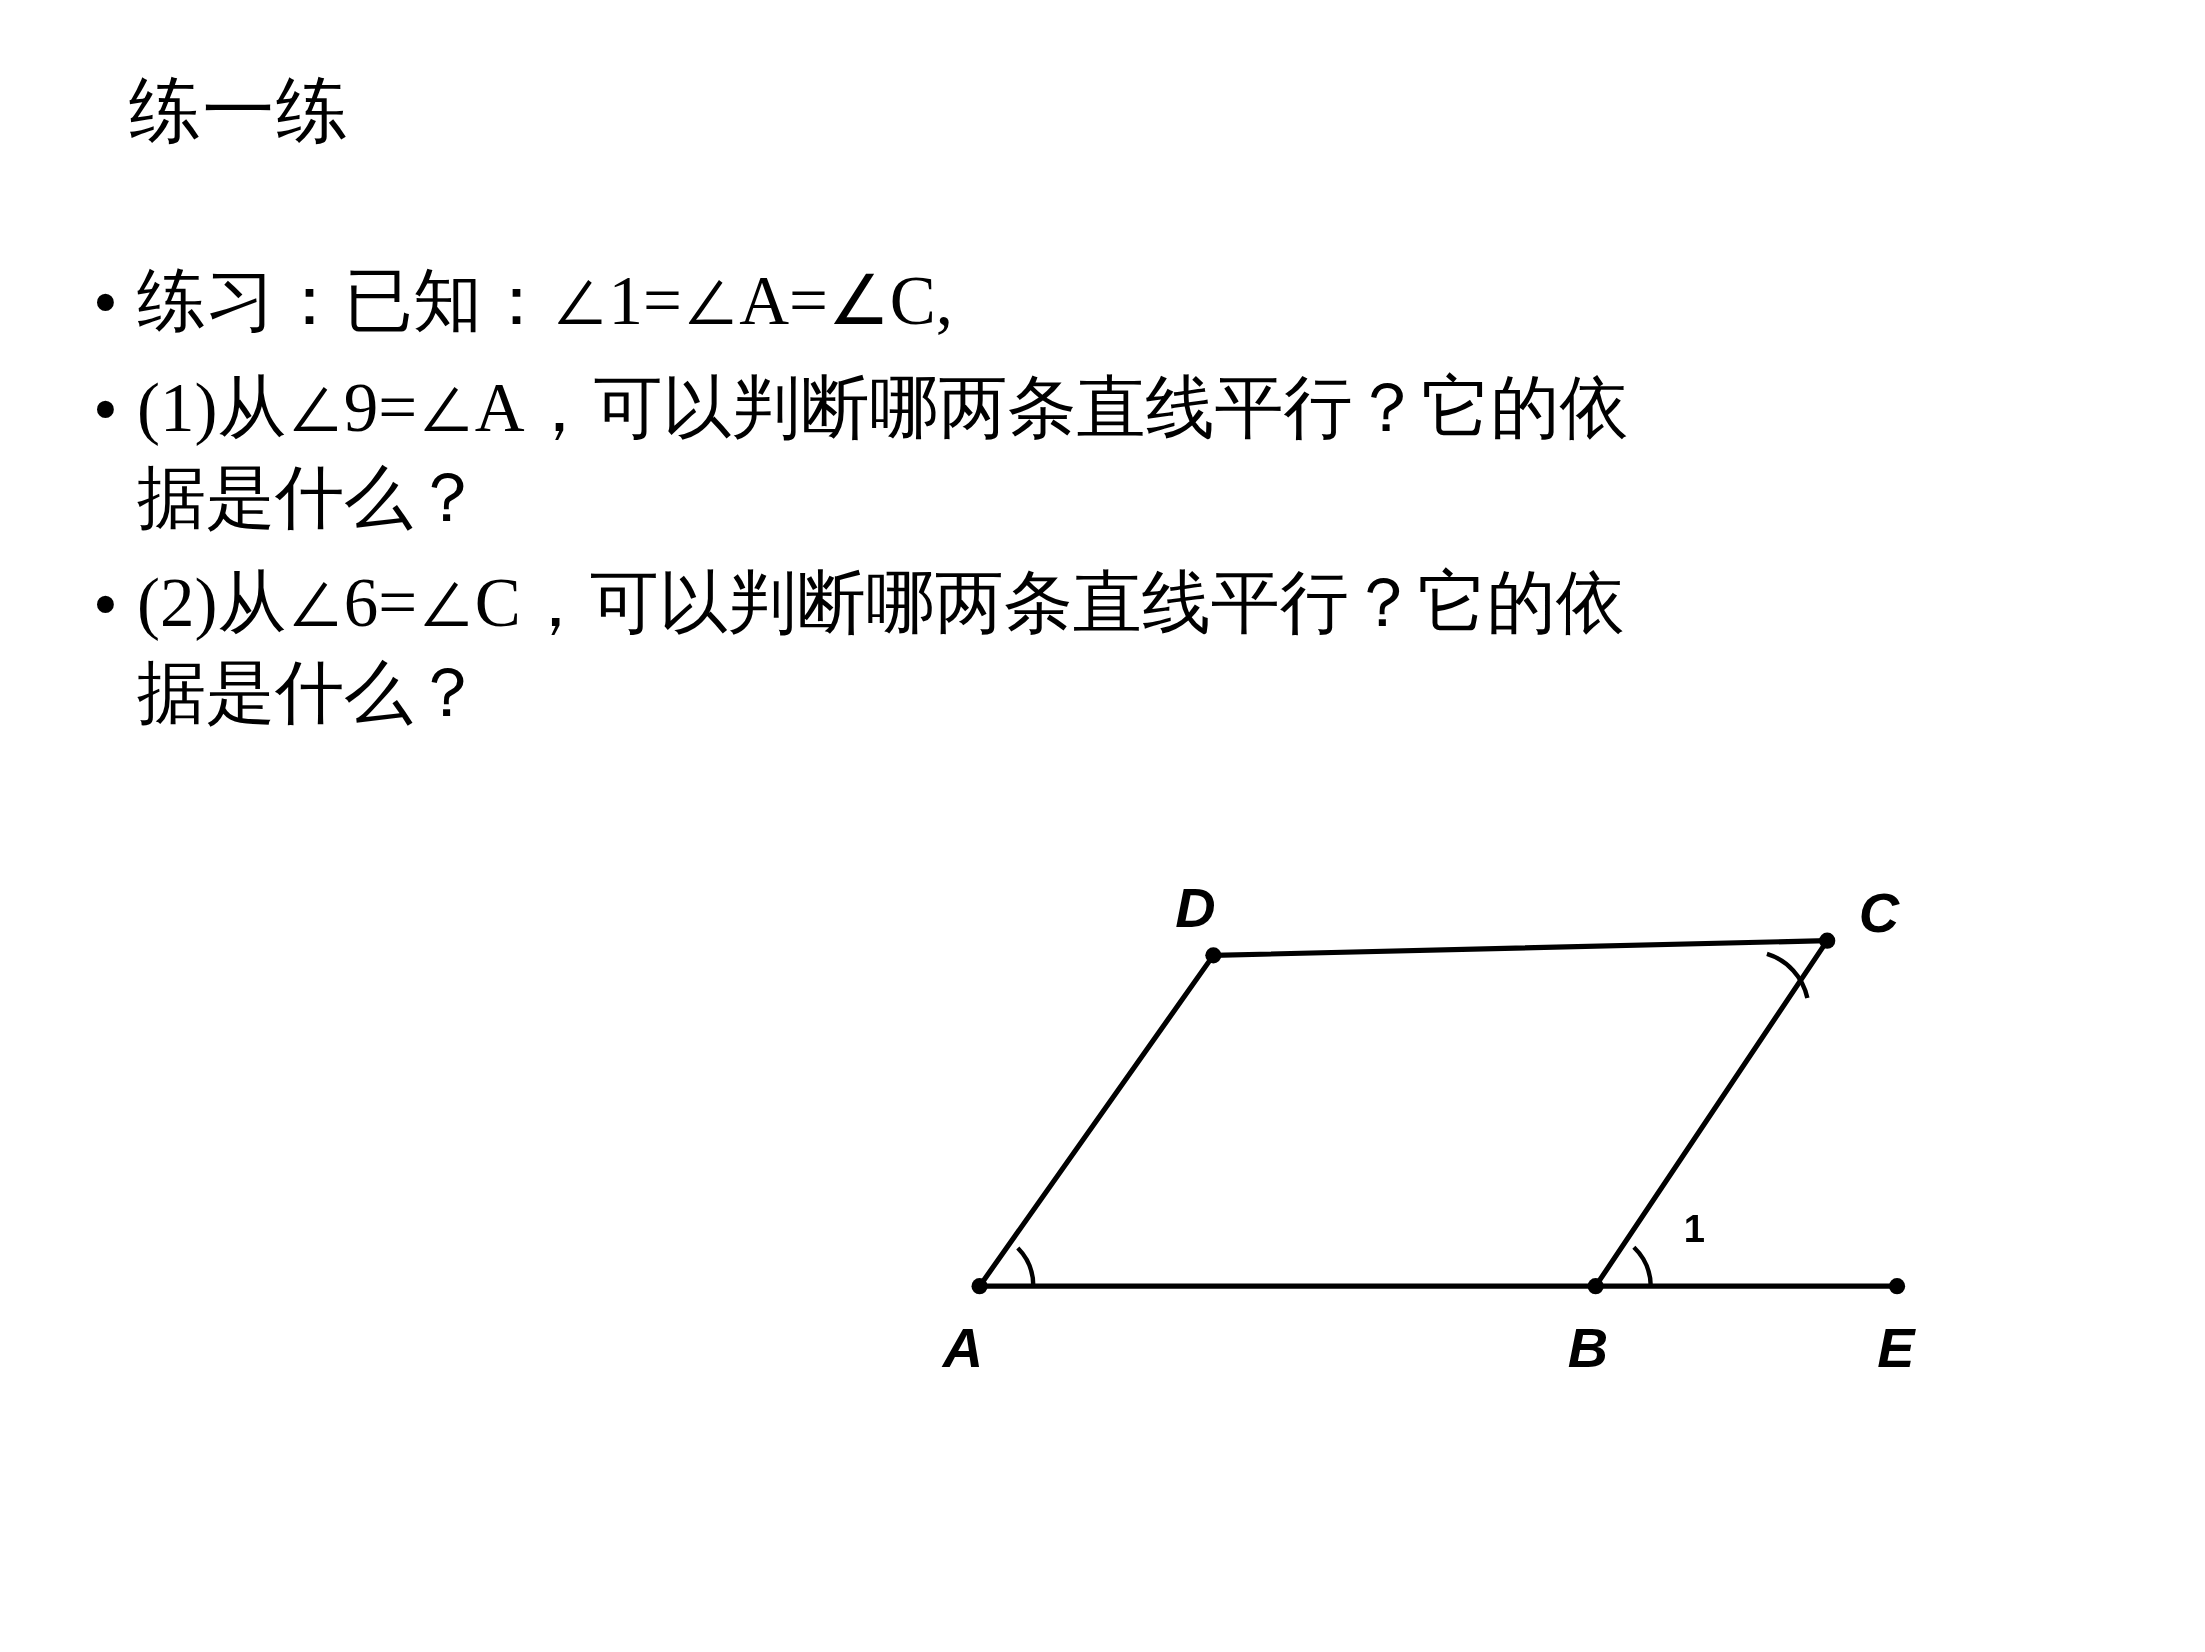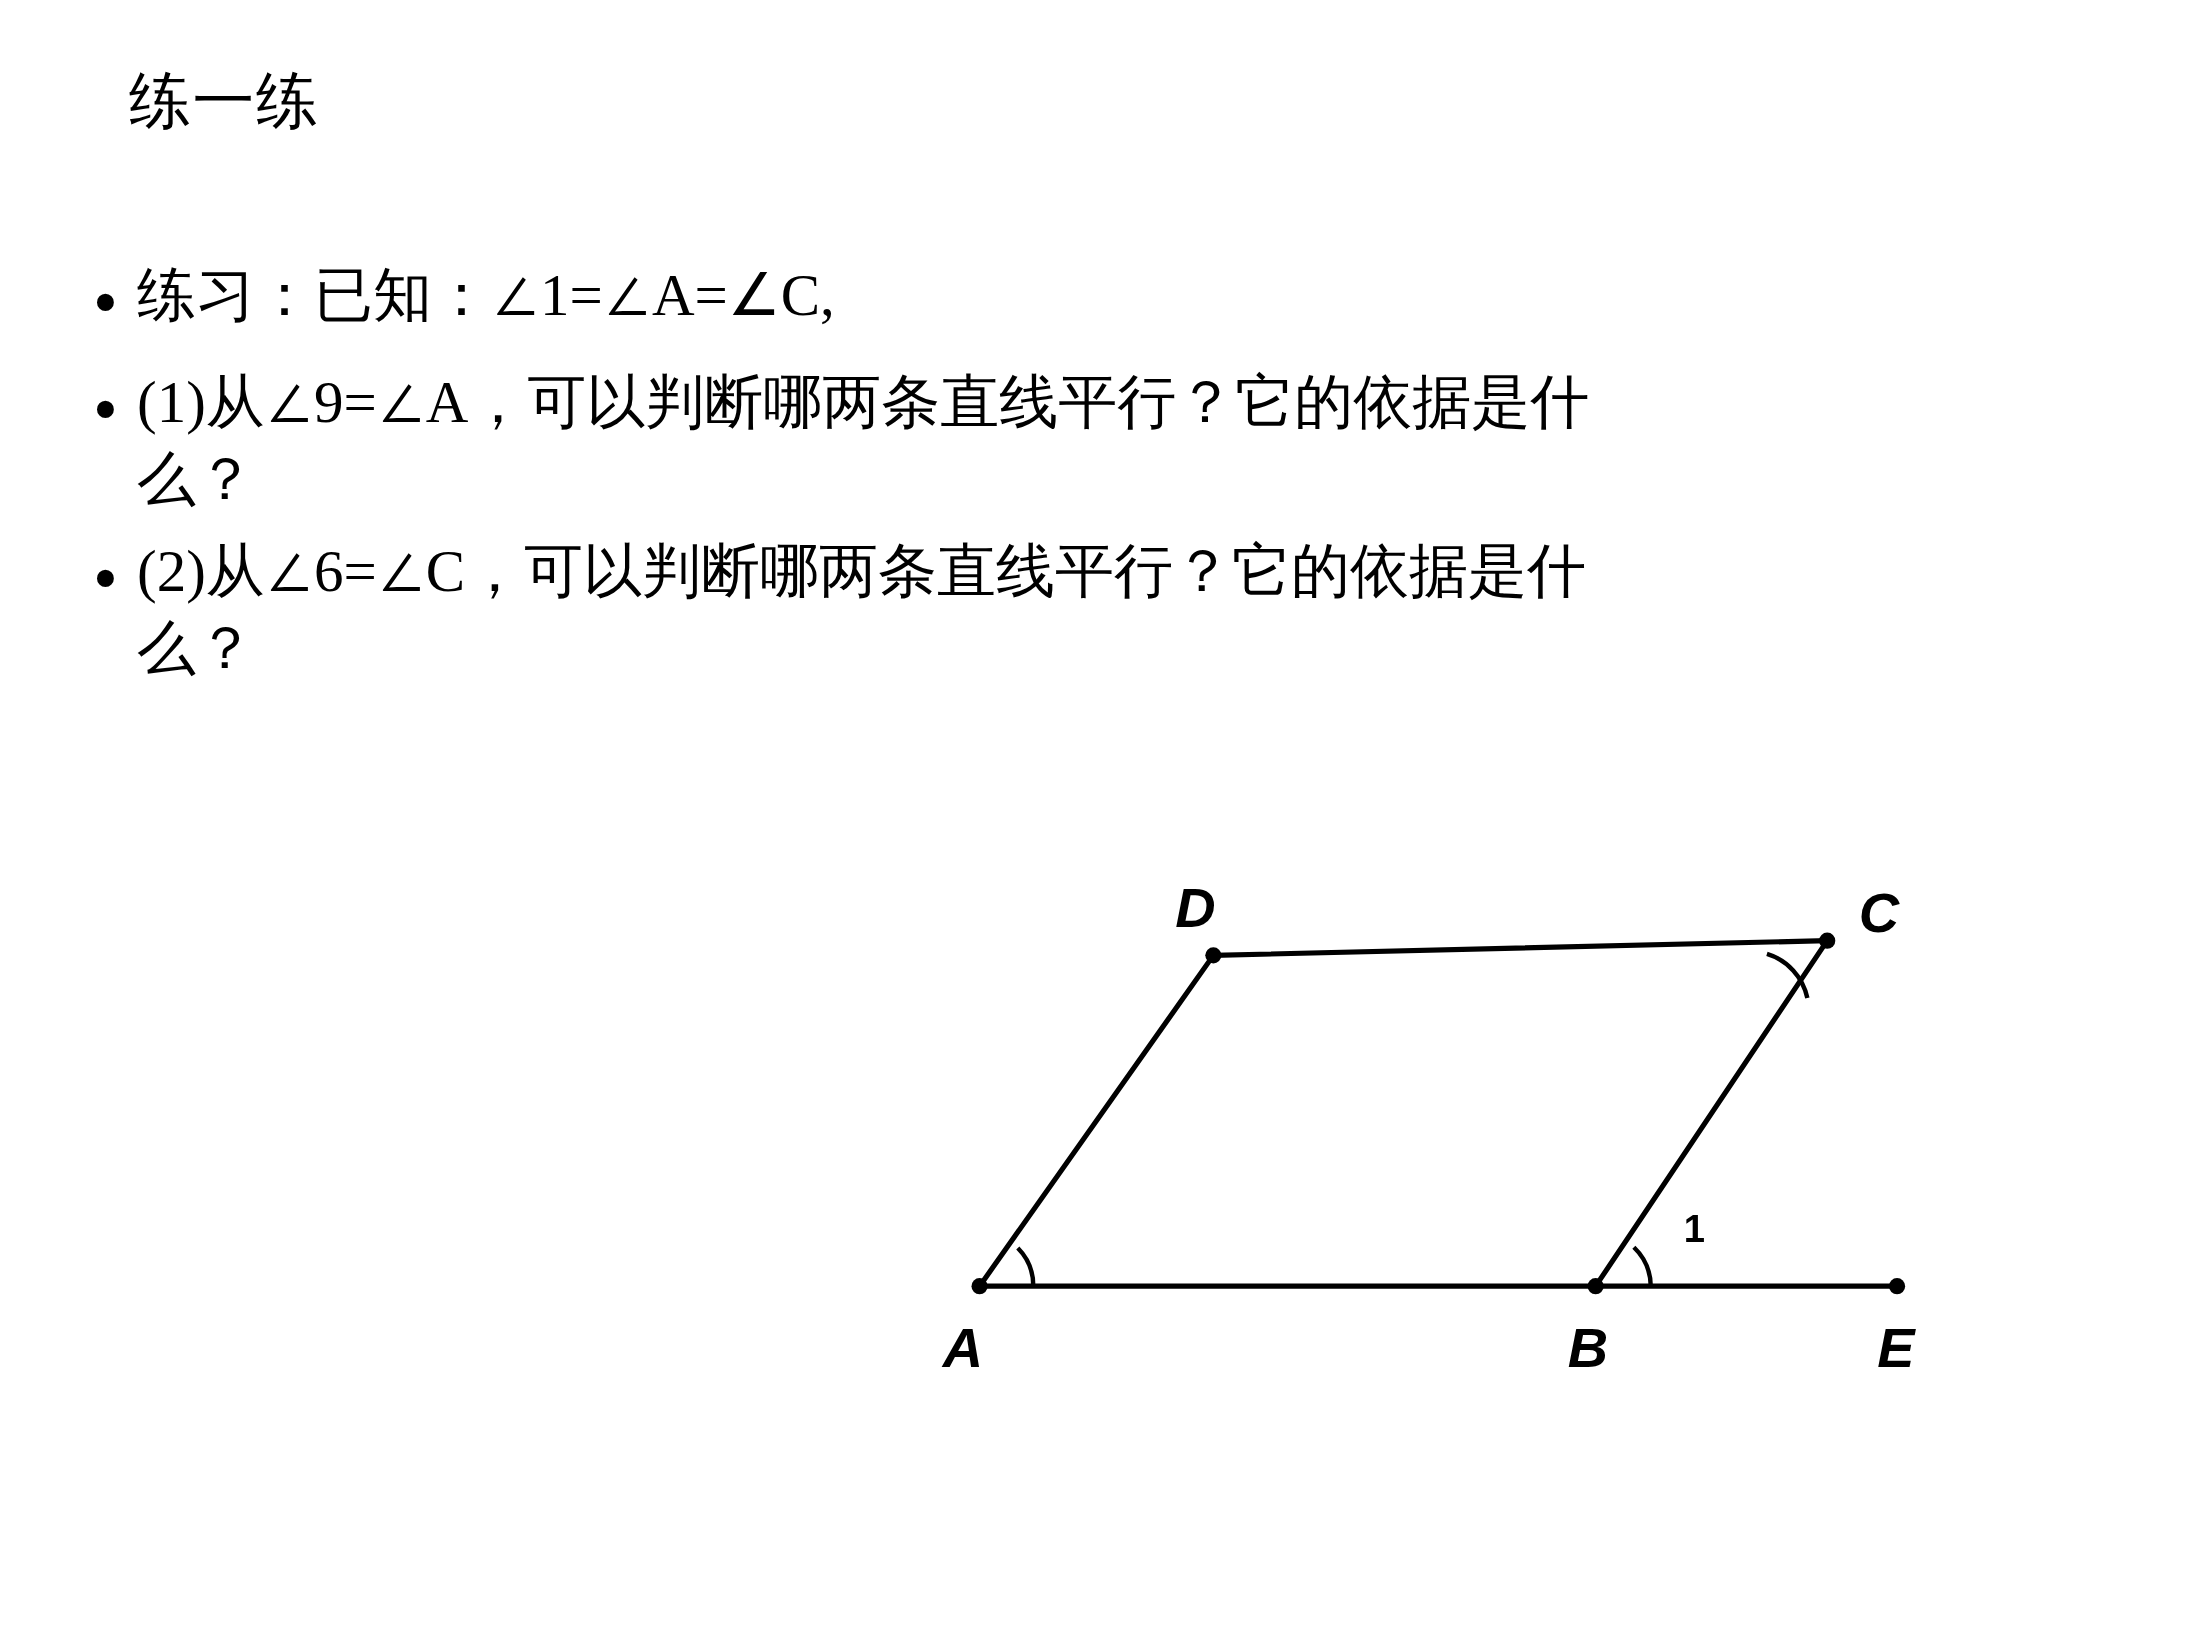--- a/index.html
+++ b/index.html
@@ -19,23 +19,23 @@
     position: absolute;
     left: 0; top: 0;
     width: 2205px;
     height: 1652px;
     background: #ffffff;
   }
   .title {
     position: absolute;
     left: 129px;
     top: 70px;
-    font-size: 62px;
+    font-size: 72px;
     line-height: 1.15;
-    font-family: Liberation Mono, monospace;
+    font-family: Liberation Serif, serif;
     letter-spacing: 1.5px;
     white-space: nowrap;
   }
   .bullets {
     position: absolute;
     left: 74px;
     top: 257px;
     width: 1727px;
   }
   .bullet-row {
@@ -46,21 +46,21 @@
   .bullet-dot {
     flex: 0 0 auto;
     width: 63px;
     font-size: 71px;
     line-height: 1.28;
     text-align: center;
     font-family: "Liberation Serif", serif;
   }
   .bullet-text {
     flex: 1 1 auto;
-    font-size: 59px;
+    font-size: 69px;
     line-height: 1.30;
     font-family: "Liberation Serif", serif;
     max-width: 1544px;
   }
   .figure {
     position: absolute;
     left: 934px;
     top: 889px;
     width: 1213px;
     height: 515px;

